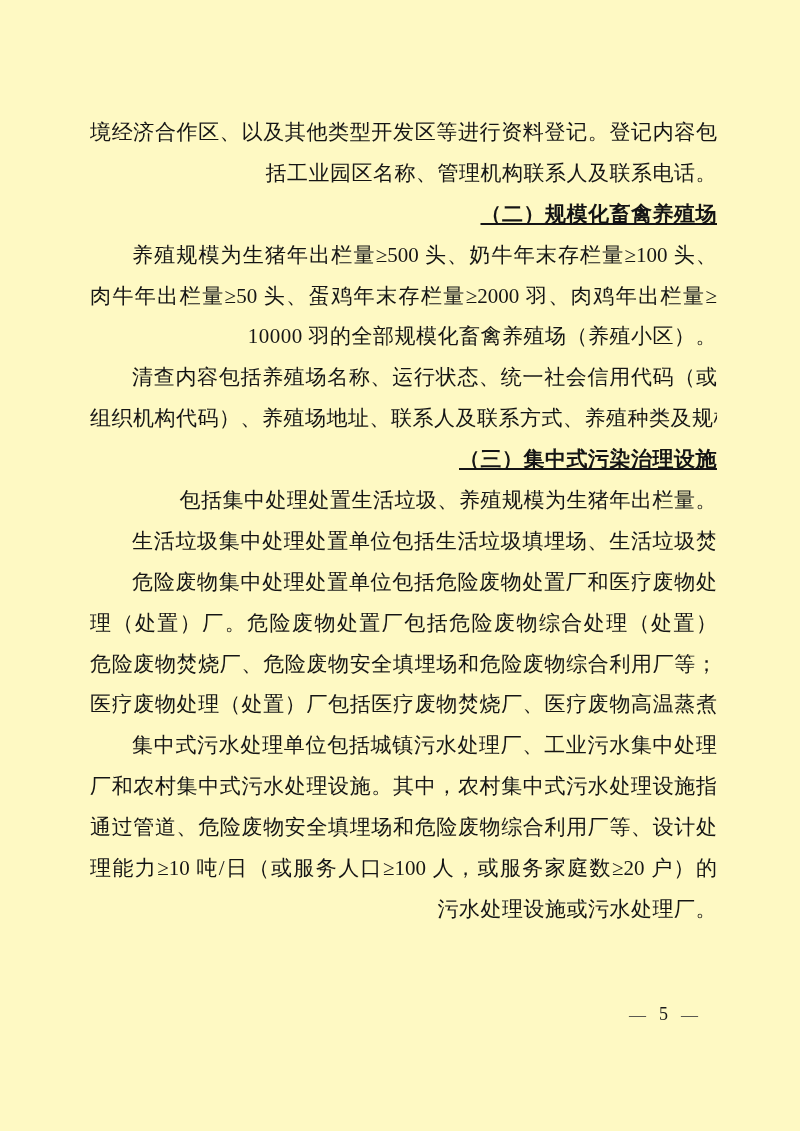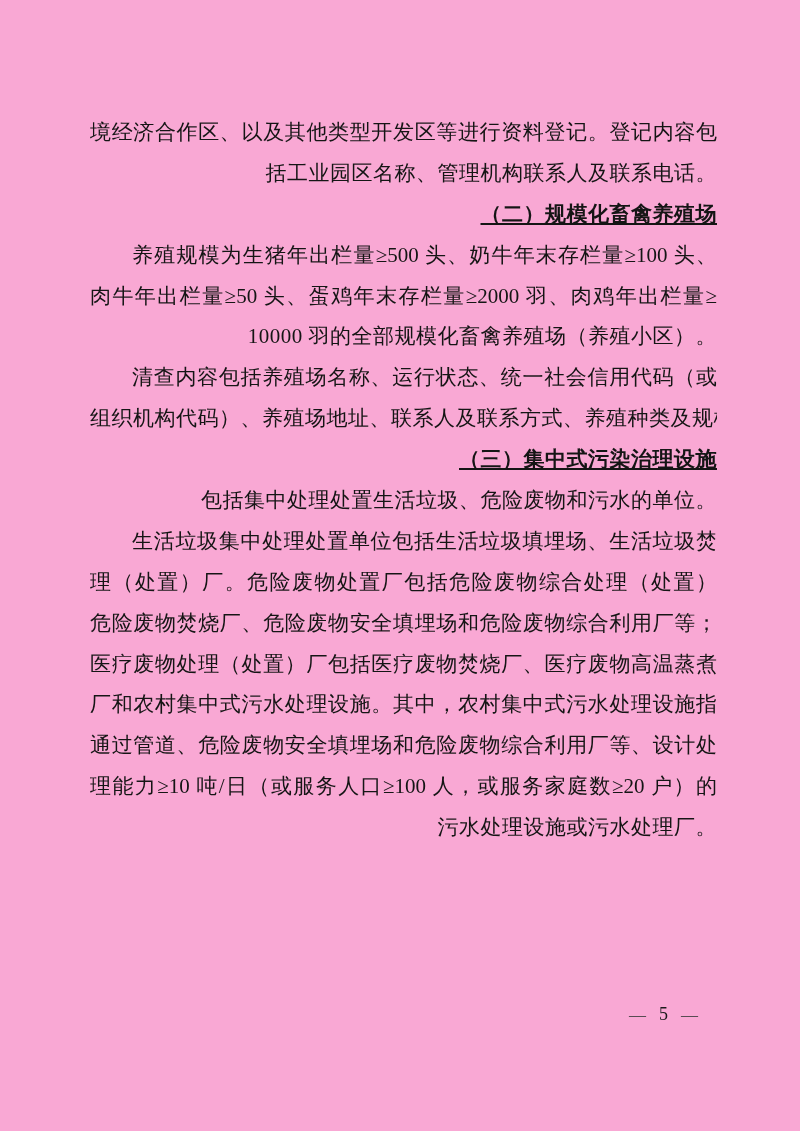--- a/index.html
+++ b/index.html
@@ -11,21 +11,21 @@
     width: 800px;
     height: 1131px;
     position: relative;
     font-family: "Liberation Serif", "DejaVu Serif", serif;
     color: #151515;
     overflow: hidden;
   }
   .page {
     position: absolute;
     inset: 0;
-    background: #f9a8d4;
+    background: #fef9c3;
   }
   .text-block {
     position: absolute;
     left: 90px;
     top: 112px;
     width: 627px;
   }
   .ln {
     height: 40.9px;
     line-height: 40.9px;
@@ -76,25 +76,27 @@
   <div class="text-block">
     <div class="ln j">境经济合作区、以及其他类型开发区等进行资料登记。登记内容包</div>
     <div class="ln end">括工业园区名称、管理机构联系人及联系电话。</div>
     <div class="ln h ind end">（二）规模化畜禽养殖场</div>
     <div class="ln j ind">养殖规模为生猪年出栏量≥500 头、奶牛年末存栏量≥100 头、</div>
     <div class="ln j">肉牛年出栏量≥50 头、蛋鸡年末存栏量≥2000 羽、肉鸡年出栏量≥</div>
     <div class="ln end">10000 羽的全部规模化畜禽养殖场（养殖小区）。</div>
     <div class="ln j ind">清查内容包括养殖场名称、运行状态、统一社会信用代码（或</div>
     <div class="ln end">组织机构代码）、养殖场地址、联系人及联系方式、养殖种类及规模。</div>
     <div class="ln h ind end">（三）集中式污染治理设施</div>
-    <div class="ln ind end">包括集中处理处置生活垃圾、危险废物和污水的单位。</div>
+    <div class="ln ind end">包括集中处理处置生活垃圾、养殖规模为生猪年出栏量。</div>
     <div class="ln j ind">生活垃圾集中处理处置单位包括生活垃圾填埋场、生活垃圾焚</div>
+    <div class="ln j ind">危险废物集中处理处置单位包括危险废物处置厂和医疗废物处</div>
     <div class="ln j">理（处置）厂。危险废物处置厂包括危险废物综合处理（处置）厂、</div>
     <div class="ln j">危险废物焚烧厂、危险废物安全填埋场和危险废物综合利用厂等；</div>
     <div class="ln j">医疗废物处理（处置）厂包括医疗废物焚烧厂、医疗废物高温蒸煮</div>
+    <div class="ln j ind">集中式污水处理单位包括城镇污水处理厂、工业污水集中处理</div>
     <div class="ln j">厂和农村集中式污水处理设施。其中，农村集中式污水处理设施指</div>
     <div class="ln j">通过管道、危险废物安全填埋场和危险废物综合利用厂等、设计处</div>
     <div class="ln j">理能力≥10 吨/日（或服务人口≥100 人，或服务家庭数≥20 户）的</div>
     <div class="ln end">污水处理设施或污水处理厂。</div>
   </div>
 
   <div class="footer">
     <span class="dash">—</span>
     <span class="num">5</span>
     <span class="dash">—</span>

